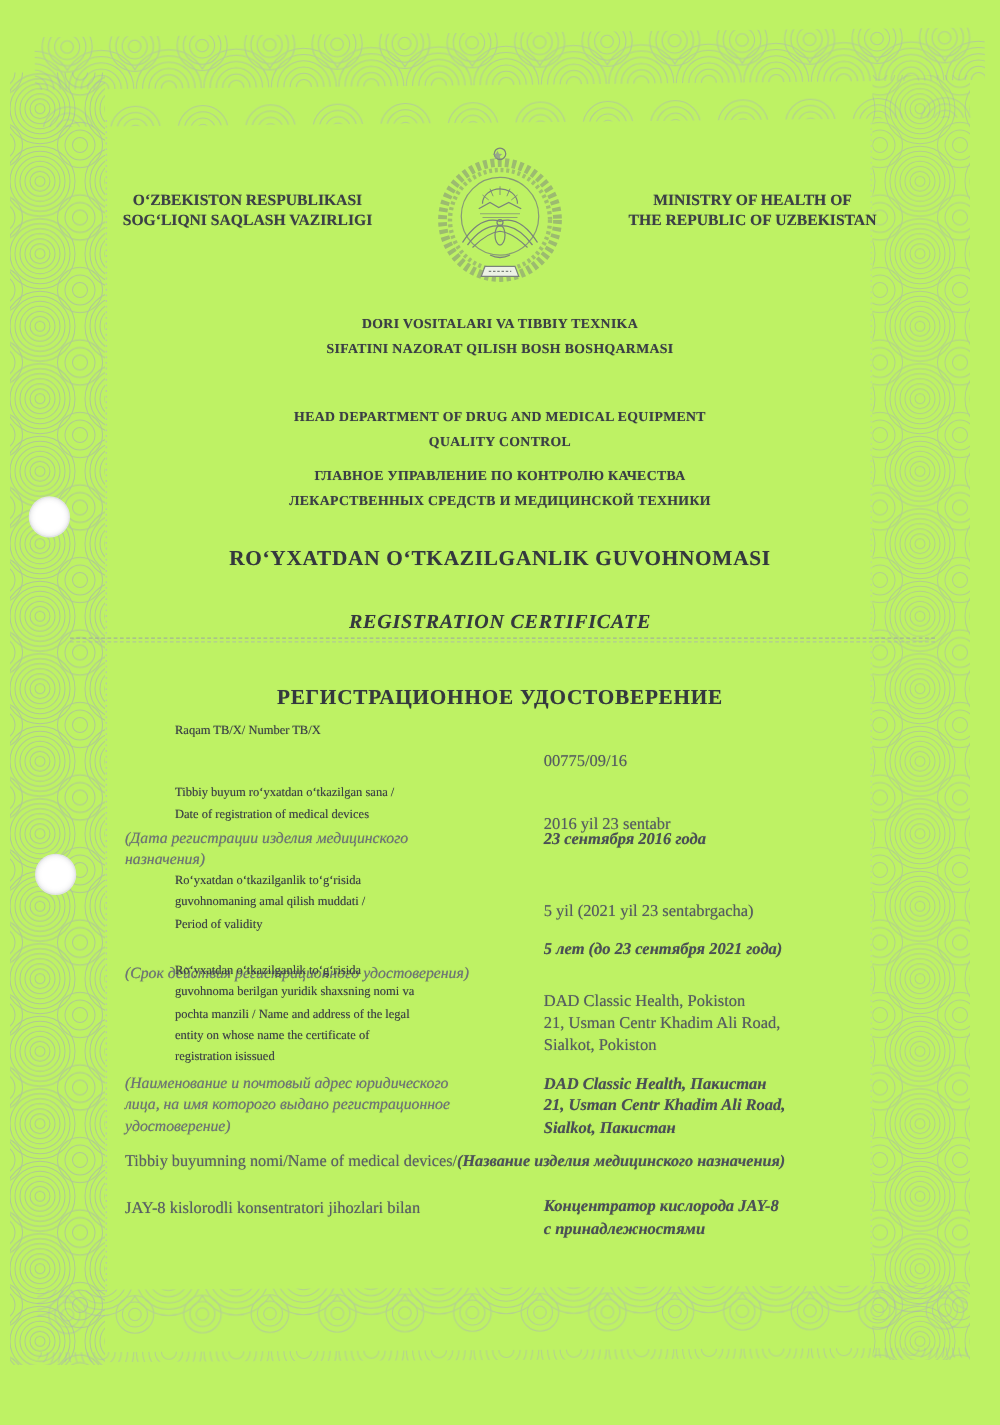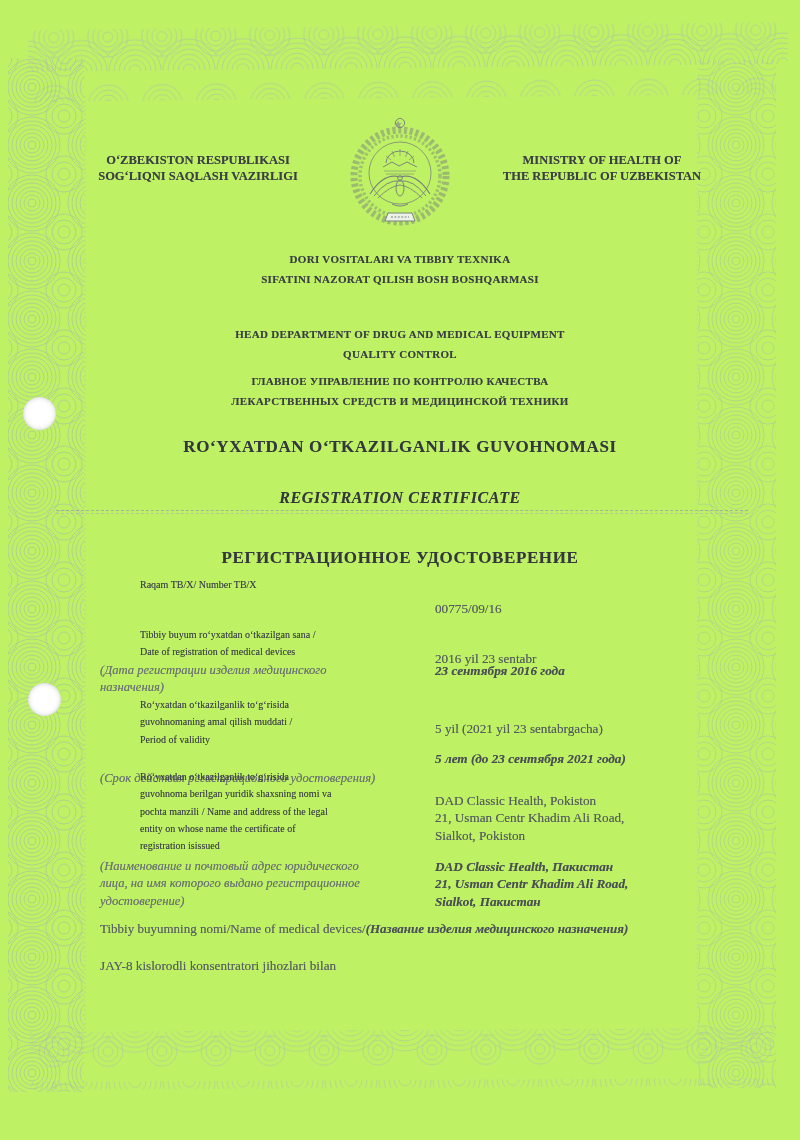--- a/index.html
+++ b/index.html
@@ -227,14 +227,16 @@
 Sialkot, Pokiston</div>
     <div class="val-r scan" style="top:90px;">DAD Classic Health, Пакистан
 21, Usman Centr Khadim Ali Road,
 Sialkot, Пакистан</div>
   </div>
 
   <div class="abs dev-heading scan" style="top:921px;">
     <span>Tibbiy buyumning nomi/Name of medical devices/</span><span class="it">(Название изделия медицинского назначения)</span>
   </div>
   <div class="abs dev-uz scan" style="top:958px;">JAY-8 kislorodli konsentratori jihozlari bilan</div>
+  <div class="abs dev-ru scan" style="top:956px;">Концентратор кислорода JAY-8
+с принадлежностями</div>
 
 </div>
 
 </body></html>

